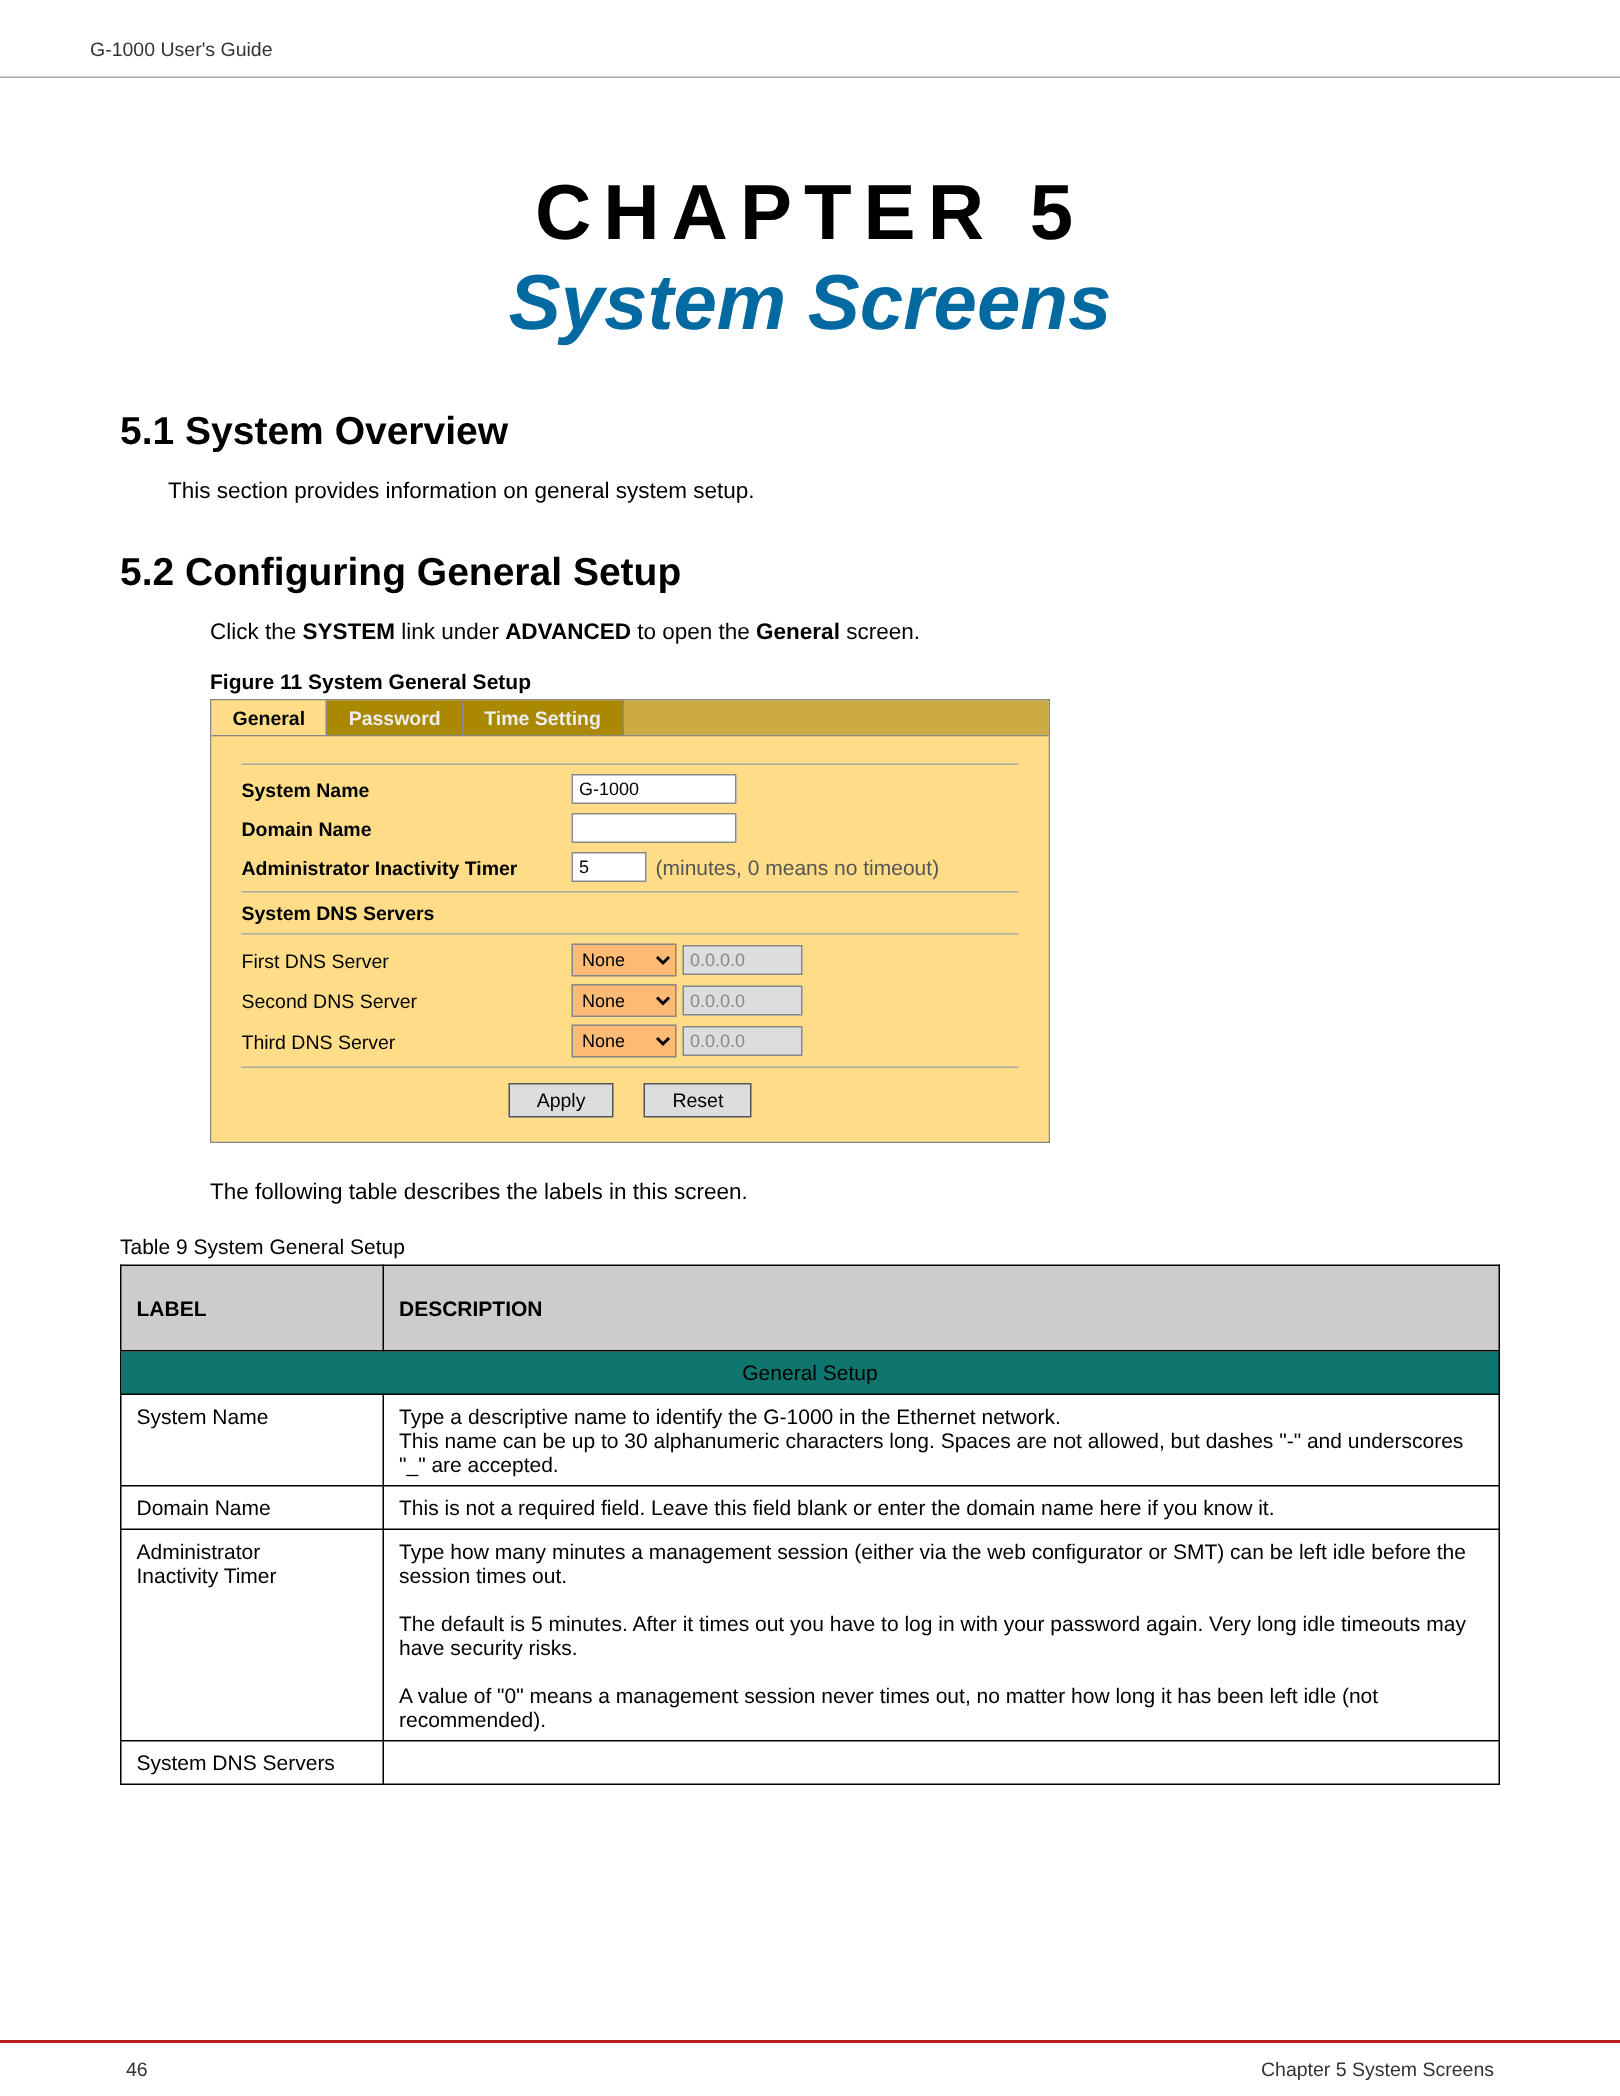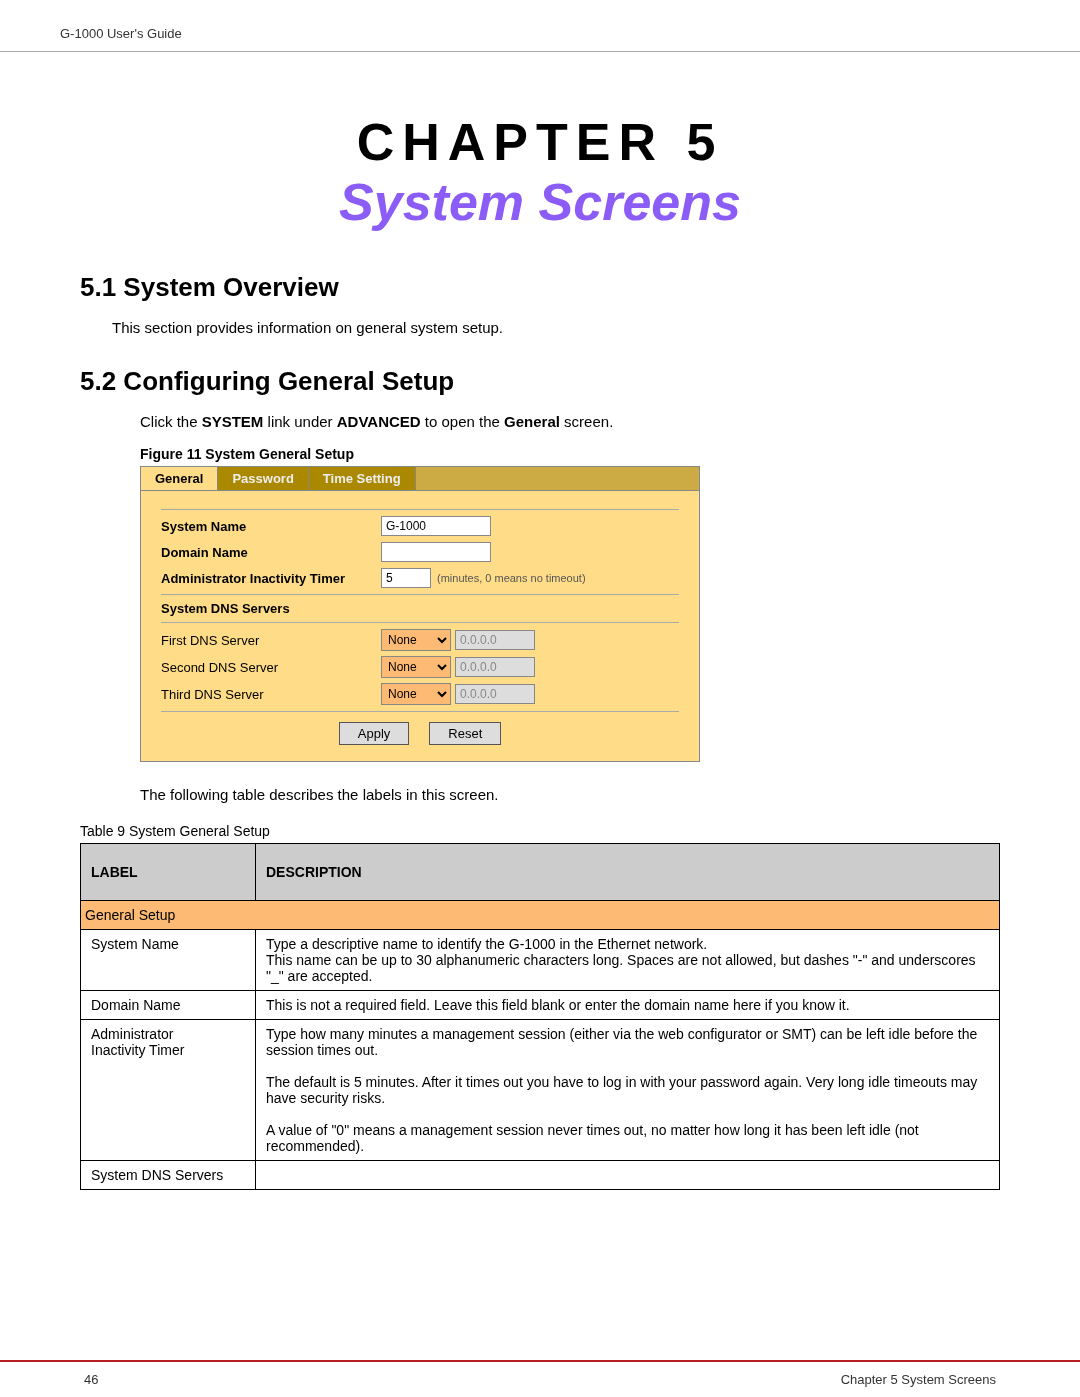--- a/index.html
+++ b/index.html
@@ -38,21 +38,21 @@
       letter-spacing: 8px;
       margin-top: 30px;
       margin-bottom: 0px;
       font-family: Arial, Helvetica, sans-serif;
     }
 
     .chapter-title {
       text-align: center;
       font-size: 52px;
       font-weight: bold;
-      color: #8b5cf6;
+      color: #0369a1;
       margin-bottom: 40px;
       font-family: Arial, Helvetica, sans-serif;
       font-style: italic;
     }
 
     
     .section-heading {
       font-size: 26px;
       font-weight: bold;
       color: #000000;
@@ -146,21 +146,21 @@
 
     .ui-input {
       border: 1px solid #888888;
       background: #ffffff;
       padding: 2px 4px;
       font-size: 12px;
       width: 110px;
     }
 
     .ui-hint {
-      font-size: 11px;
+      font-size: 14px;
       color: #555555;
       margin-left: 6px;
     }
 
     .ui-section-title {
       font-weight: bold;
       font-size: 13px;
       margin-top: 6px;
       margin-bottom: 4px;
       color: #000000;
@@ -246,24 +246,25 @@
     }
 
     .data-table td {
       border: 1px solid #000000;
       padding: 6px 10px;
       vertical-align: top;
       font-size: 14px;
     }
 
     .data-table .section-row td {
-      background: #fdba74;
+      background: #0f766e;
       font-weight: normal;
       color: #000000;
-      padding: 6px 4px;
+      padding: 6px 26px;
+      text-align: center;
     }
 
     .data-table .label-col {
       width: 175px;
       font-weight: normal;
       vertical-align: top;
     }
 
     
     .page-footer {

